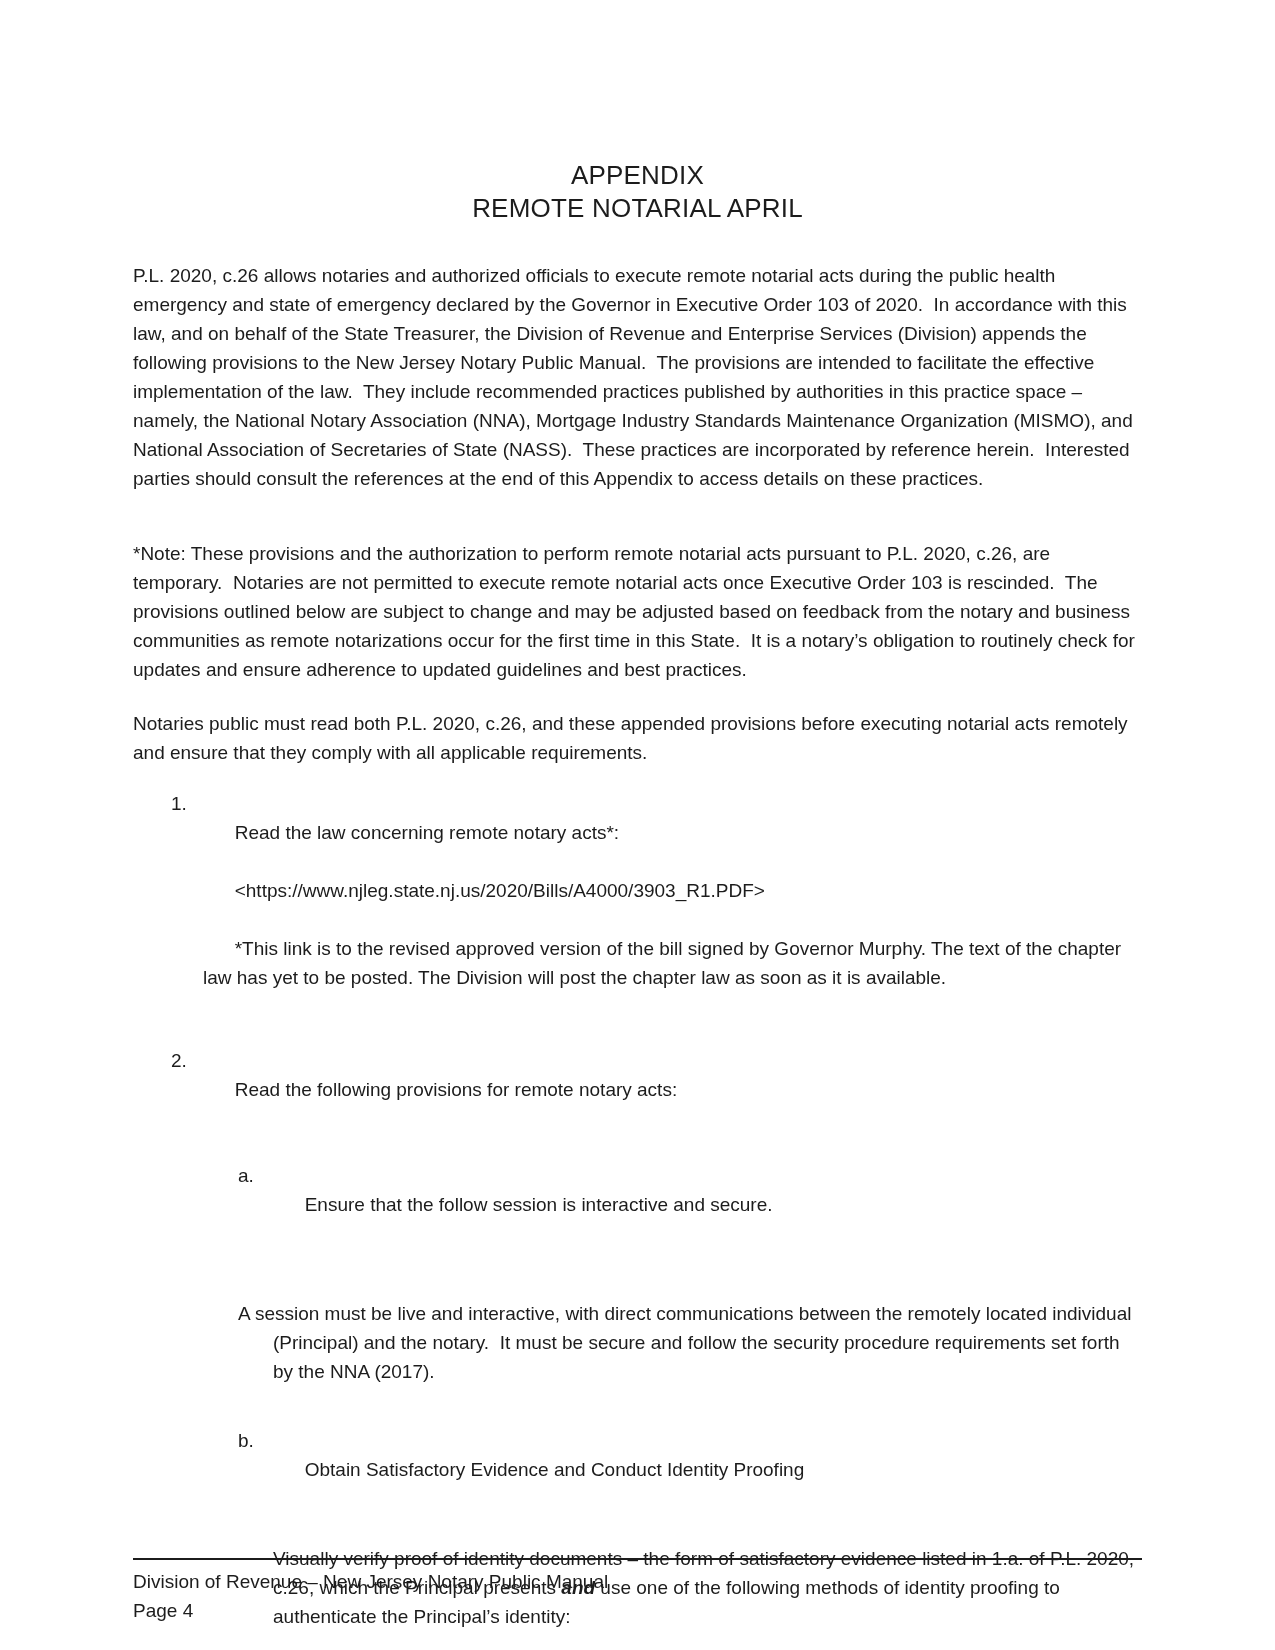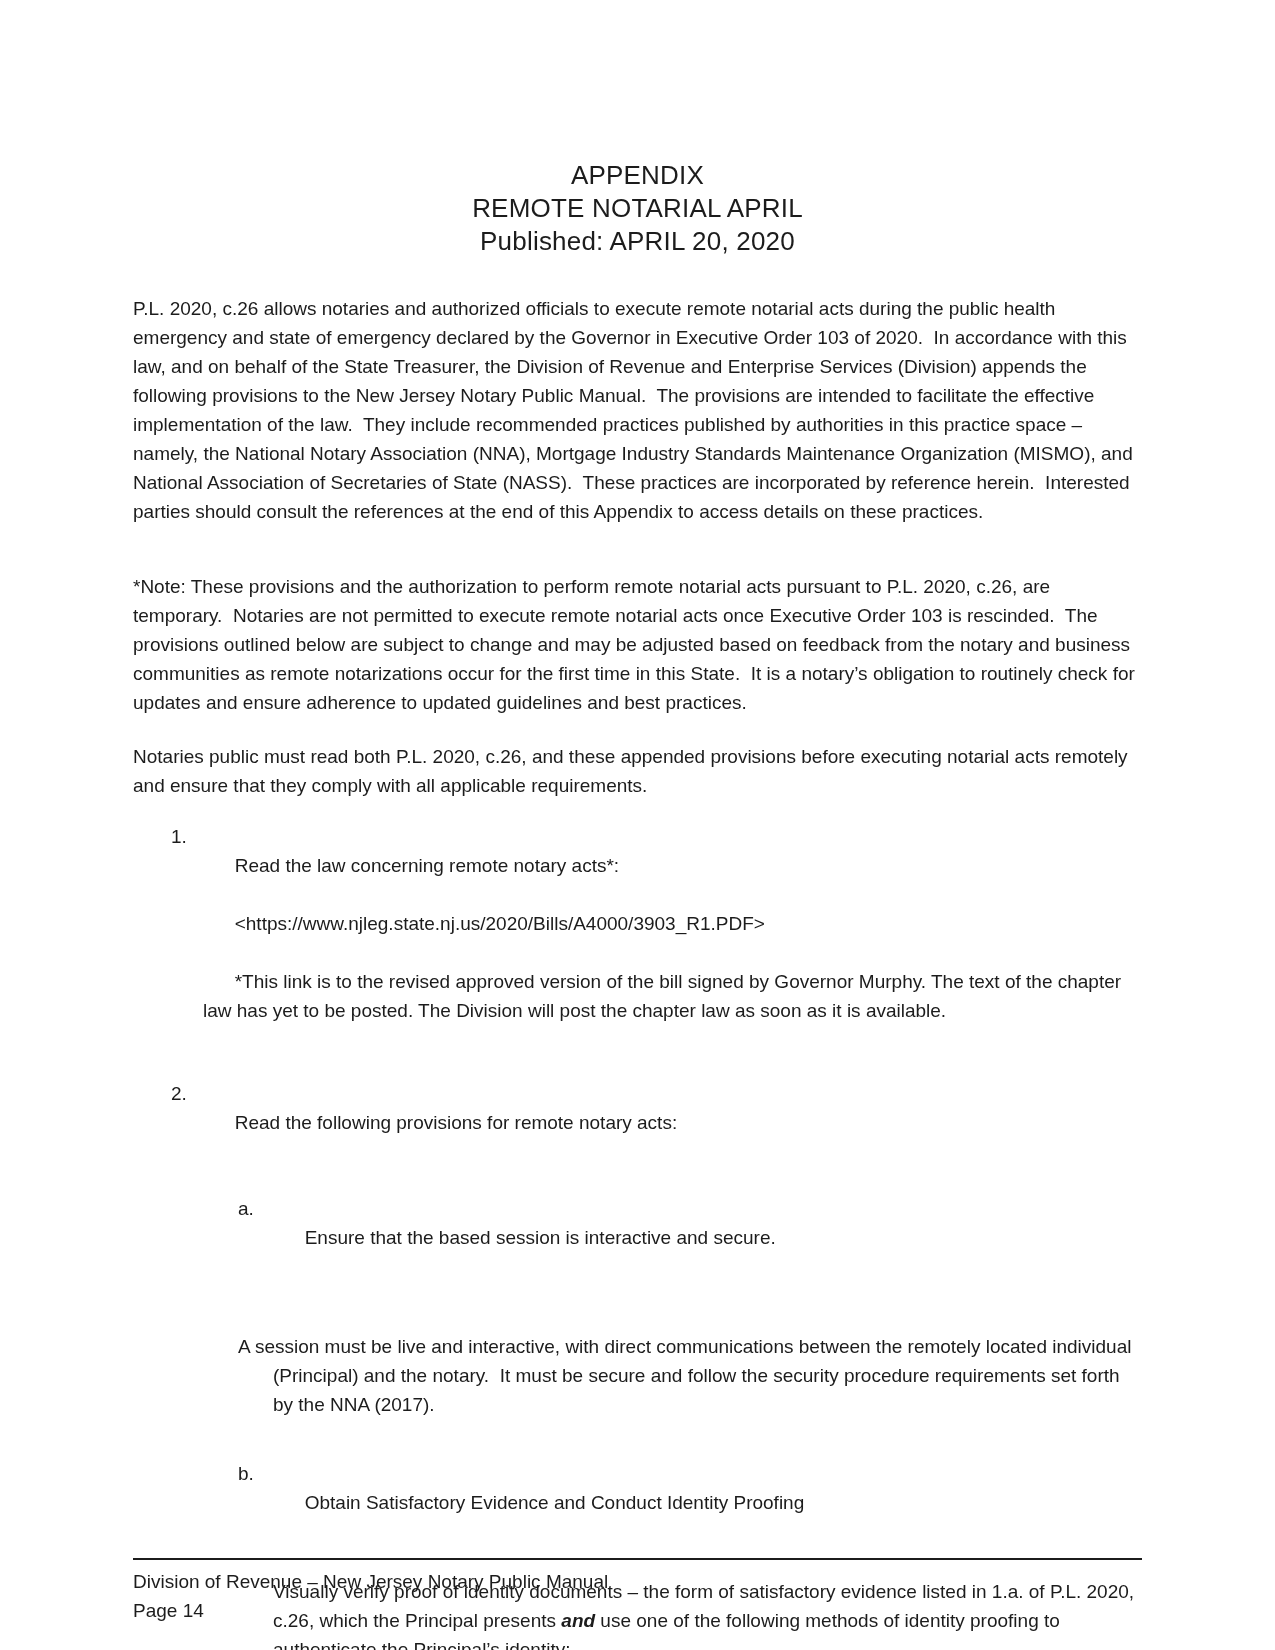--- a/index.html
+++ b/index.html
@@ -86,50 +86,49 @@
 </style>
 </head>
 <body>
 
 <div class="page">
   <div class="content">
 
     <div class="title-block">
       <div>APPENDIX</div>
       <div>REMOTE NOTARIAL APRIL</div>
-      <div>Published: APRIL 20, 2020</div>
     </div>
 
     <p class="para intro">P.L. 2020, c.26 allows notaries and authorized officials to execute remote notarial acts during the public health emergency and state of emergency declared by the Governor in Executive Order 103 of 2020.  In accordance with this law, and on behalf of the State Treasurer, the Division of Revenue and Enterprise Services (Division) appends the following provisions to the New Jersey Notary Public Manual.  The provisions are intended to facilitate the effective implementation of the law.  They include recommended practices published by authorities in this practice space – namely, the National Notary Association (NNA), Mortgage Industry Standards Maintenance Organization (MISMO), and National Association of Secretaries of State (NASS).  These practices are incorporated by reference herein.  Interested parties should consult the references at the end of this Appendix to access details on these practices.</p>
 
     <p class="para note">*Note: These provisions and the authorization to perform remote notarial acts pursuant to P.L. 2020, c.26, are temporary.  Notaries are not permitted to execute remote notarial acts once Executive Order 103 is rescinded.  The provisions outlined below are subject to change and may be adjusted based on feedback from the notary and business communities as remote notarizations occur for the first time in this State.  It is a notary’s obligation to routinely check for updates and ensure adherence to updated guidelines and best practices.</p>
 
     <p class="para bold-notice">Notaries public must read both P.L. 2020, c.26, and these appended provisions before executing notarial acts remotely and ensure that they comply with all applicable requirements.</p>
 
     <div class="num-item item1">
       <span class="marker">1.</span><span>Read the law concerning remote notary acts*:</span><br>
       <span class="link-line">&lt;https://www.njleg.state.nj.us/2020/Bills/A4000/3903_R1.PDF&gt;</span><br>
       <span>*This link is to the revised approved version of the bill signed by Governor Murphy. The text of the chapter law has yet to be posted. The Division will post the chapter law as soon as it is available.</span>
     </div>
 
     <div class="num-item item2">
       <span class="marker">2.</span><span>Read the following provisions for remote notary acts:</span>
     </div>
 
     <div class="sub-item sub-a">
-      <span class="marker">a.</span><span>Ensure that the based session is interactive and secure.</span>
+      <span class="marker">a.</span><span>Ensure that the follow session is interactive and secure.</span>
     </div>
 
     <p class="hang-para">A session must be live and interactive, with direct communications between the remotely located individual (Principal) and the notary.  It must be secure and follow the security procedure requirements set forth by the NNA (2017).</p>
 
     <div class="sub-item sub-b">
       <span class="marker">b.</span><span>Obtain Satisfactory Evidence and Conduct Identity Proofing</span>
     </div>
 
     <p class="indent-para"><span>Visually verify proof of identity documents – the form of satisfactory evidence listed in 1.a. of P.L. 2020, c.26, which the Principal presents </span><b>and</b><span> use one of the following methods of identity proofing to authenticate the Principal’s identity:</span></p>
 
   </div>
 
   <div class="footer">
     <span>Division of Revenue – New Jersey Notary Public Manual</span>
-    <span>Page 14</span>
+    <span>Page 4</span>
   </div>
 </div>
 
 </body></html>

